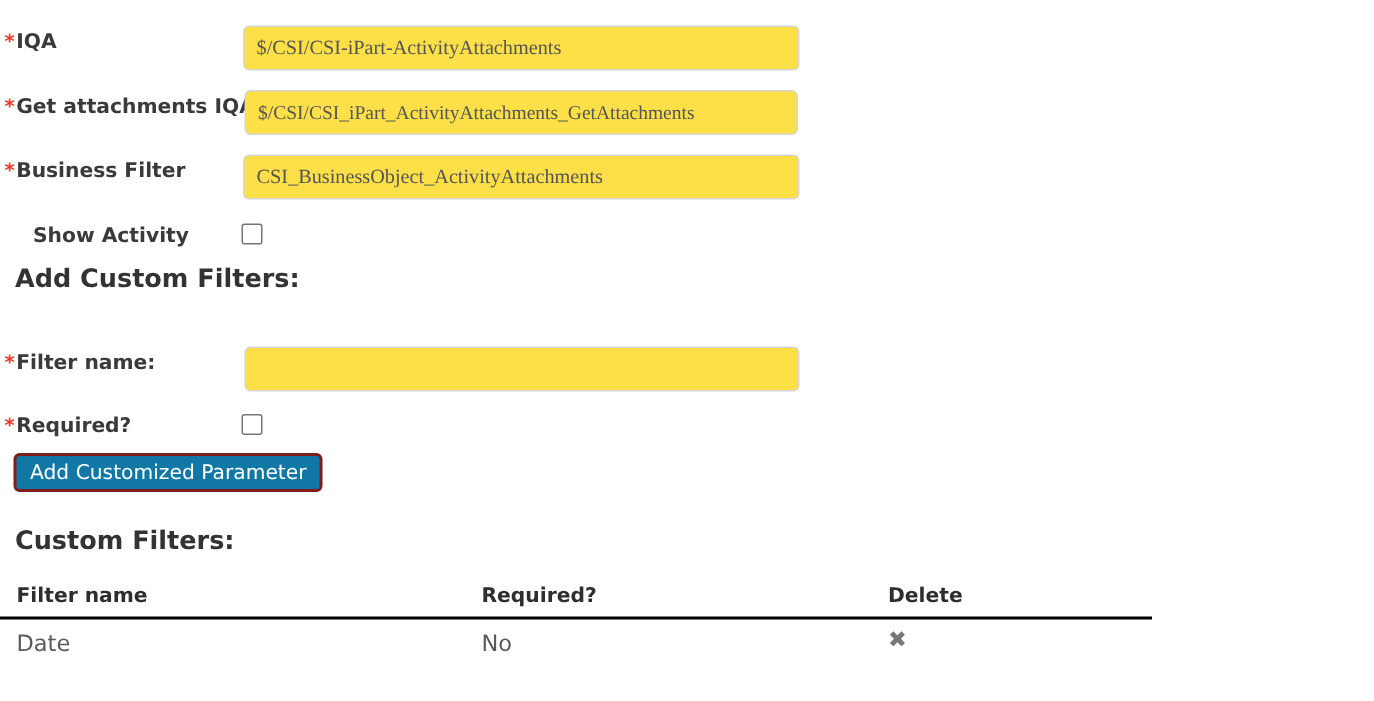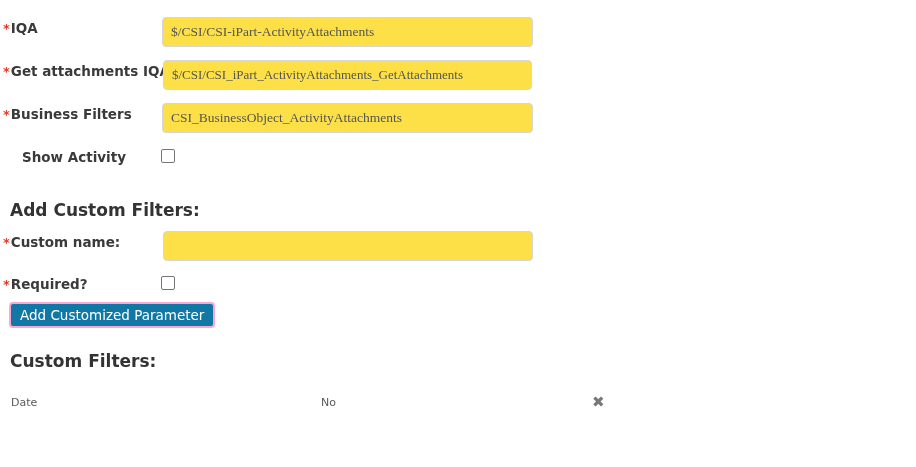--- a/index.html
+++ b/index.html
@@ -83,21 +83,21 @@
     font-weight: bold;
     color: #333333;
     white-space: nowrap;
   }
 
   
   .btn-primary {
     position: absolute;
     box-sizing: border-box;
     background: #1178a6;
-    border: 2px solid #f9a8d4;
+    border: 2px solid #7f1d1d;
     border-radius: 4px;
     color: #ffffff;
     font-family: "DejaVu Sans", "Liberation Sans", sans-serif;
     font-size: 13.5px;
     font-weight: normal;
     padding: 0 9px;
     height: 26px;
     line-height: 22px;
     cursor: pointer;
     white-space: nowrap;
@@ -122,21 +122,21 @@
     color: #2e2e2e;
     white-space: nowrap;
   }
   .trow {
     position: relative;
     height: 30px;
   }
   .td {
     position: absolute;
     top: 7px;
-    font-size: 11px;
+    font-size: 15px;
     color: #5a5a5a;
     white-space: nowrap;
   }
   .td.delete-cell {
     top: 4px;
     font-size: 15px;
     font-weight: bold;
     color: #777777;
     cursor: pointer;
   }
@@ -154,48 +154,53 @@
     <div class="label"><span class="star">*</span><span>IQA</span></div>
     <input class="textbox" type="text" style="left: 162px; top: -1px; width: 371px;" value="$/CSI/CSI-iPart-ActivityAttachments">
   </div>
 
   <div class="form-row" style="top:61px;">
     <div class="label"><span class="star">*</span><span>Get attachments IQA</span></div>
     <input class="textbox" type="text" style="left: 163px; top: -1px; width: 369px; font-size: 13px;" value="$/CSI/CSI_iPart_ActivityAttachments_GetAttachments">
   </div>
 
   <div class="form-row" style="top:104px;">
-    <div class="label"><span class="star">*</span><span>Business Filters</span></div>
+    <div class="label"><span class="star">*</span><span>Business Filter</span></div>
     <input class="textbox" type="text" style="left: 162px; top: -1px; width: 371px;" value="CSI_BusinessObject_ActivityAttachments">
   </div>
 
   <div class="form-row" style="top:147px;">
     <div class="label nostar">
       <span>Show Activity</span><br>
     </div>
     <div class="checkbox" style="left:161px; top:2px;"></div>
   </div>
 
-  <div class="heading" style="top:200px;">Add Custom Filters:</div>
+  <div class="heading" style="top:176px;">Add Custom Filters:</div>
 
   <div class="form-row" style="top:232px;">
-    <div class="label"><span class="star">*</span><span>Custom name:</span></div>
+    <div class="label"><span class="star">*</span><span>Filter name:</span></div>
     <input class="textbox" type="text" style="left: 163px; top: -1px; width: 370px;" value="">
   </div>
 
   <div class="form-row" style="top:274px;">
     <div class="label"><span class="star">*</span><span>Required?</span></div>
     <div class="checkbox" style="left:161px; top:2px;"></div>
   </div>
 
   <button class="btn-primary" style="left:9px; top:302px;">Add Customized Parameter</button>
 
   <div class="heading" style="top:351px;text-align:right;">Custom Filters:</div>
 
   <div class="table" style="top:389px;">
+    <div class="thead">
+      <div class="th c-name">Filter name</div>
+      <div class="th c-req">Required?</div>
+      <div class="th c-del">Delete</div>
+    </div>
     <div class="trow">
       <div class="td c-name">Date</div>
       <div class="td c-req">No</div>
       <div class="td c-del delete-cell">✖</div>
     </div>
   </div>
 
 </div>
 
 </body></html>

